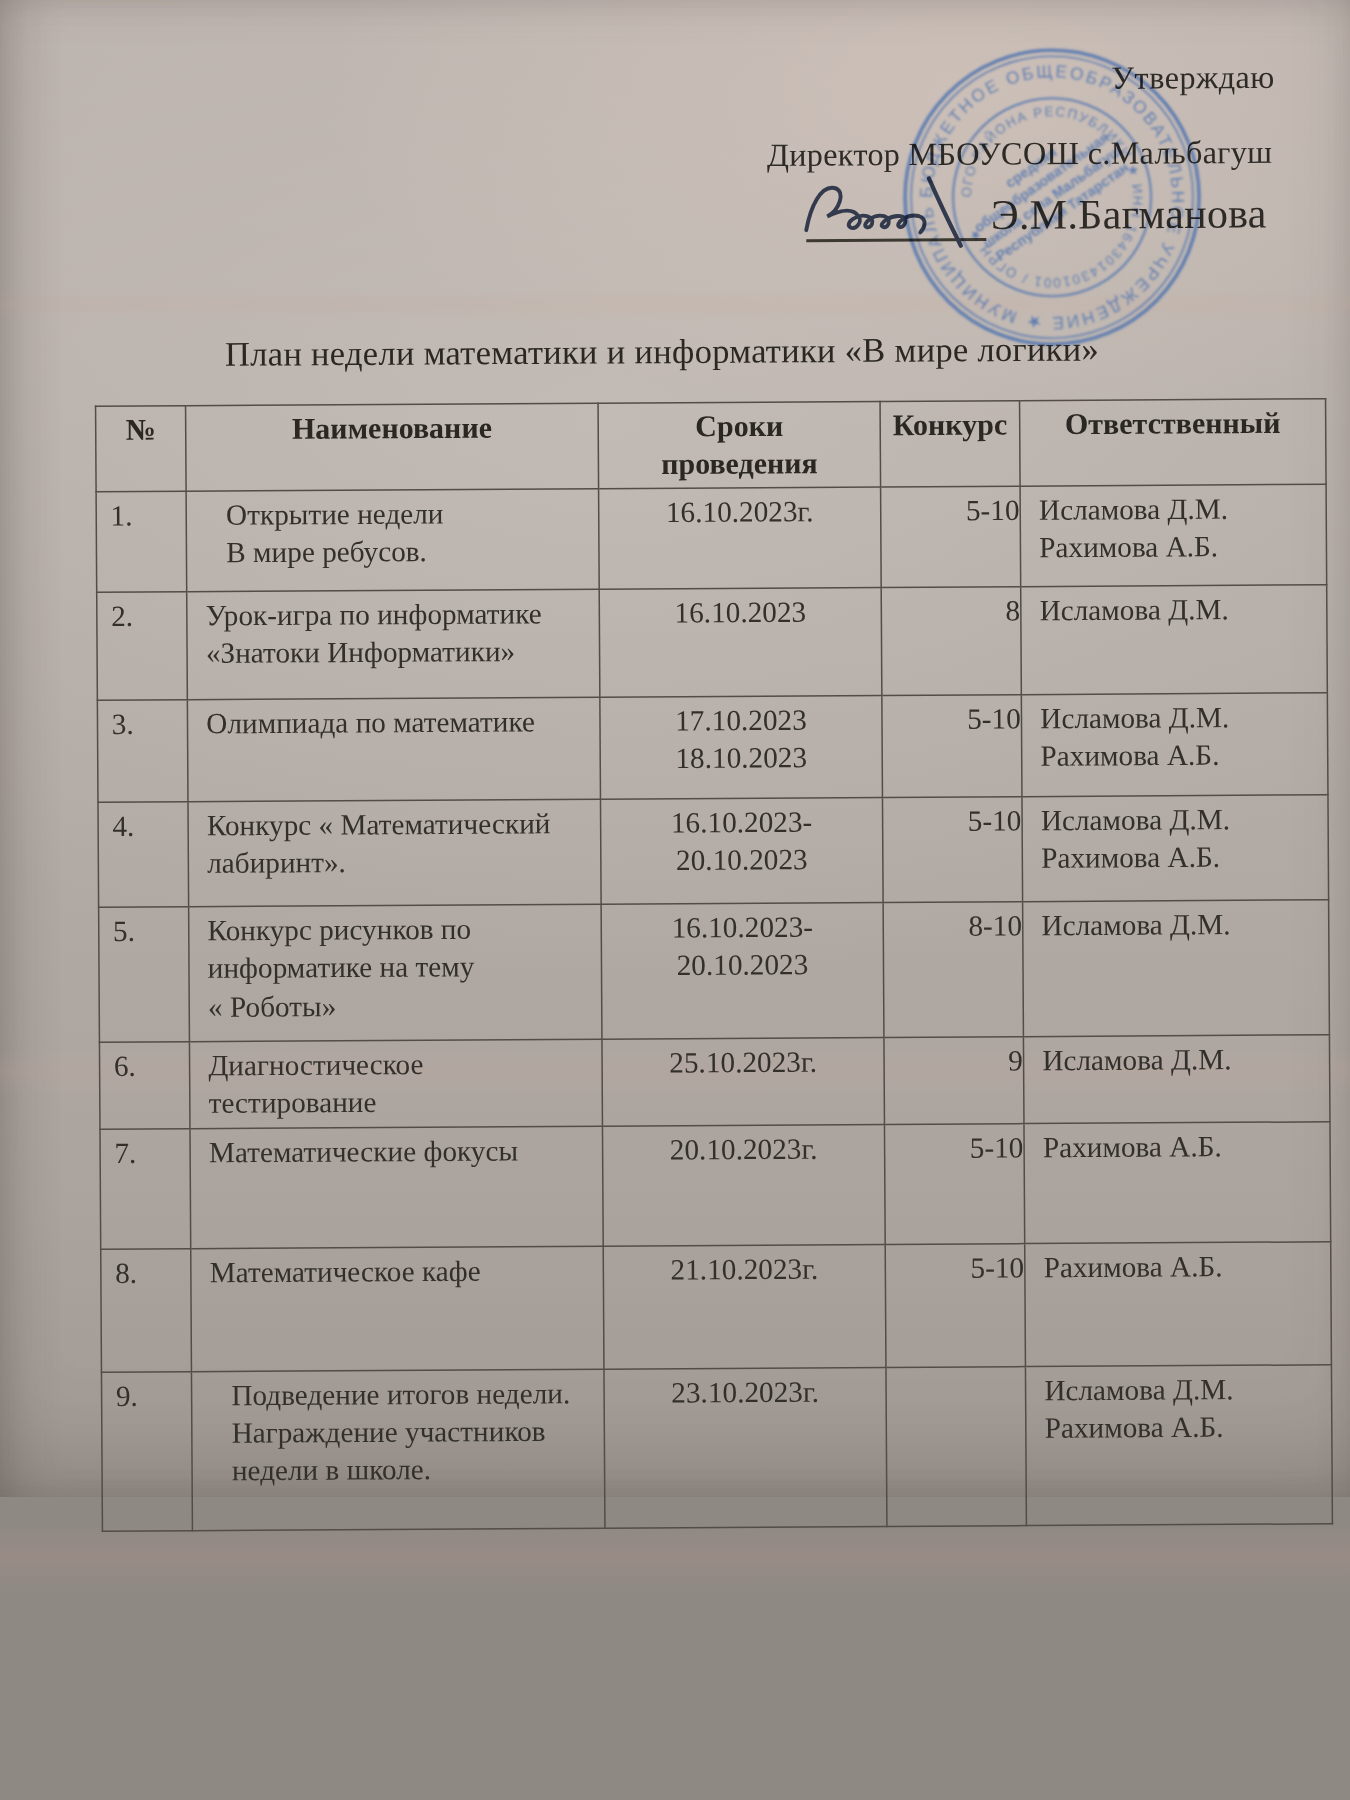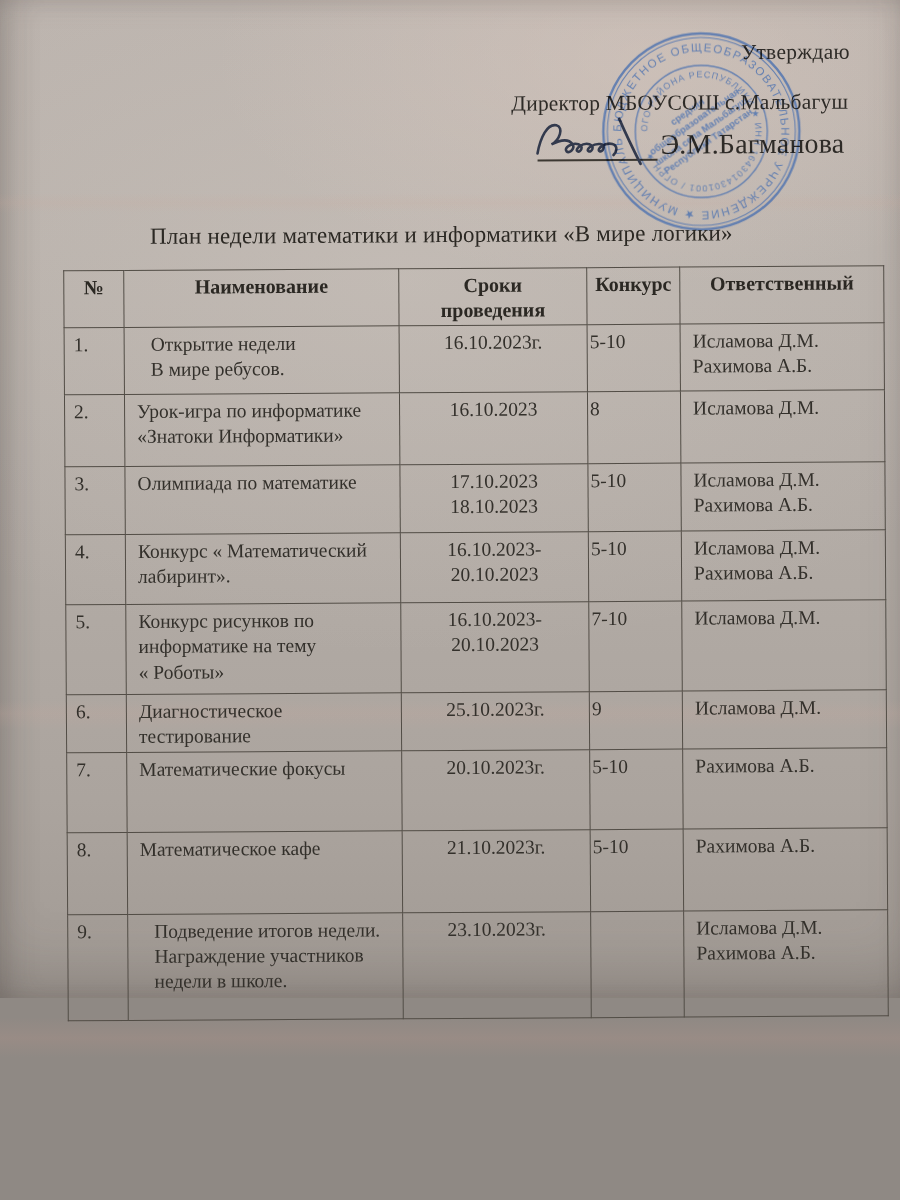--- a/index.html
+++ b/index.html
@@ -41,21 +41,21 @@
 
   table.plan{position:absolute;top:268px;left:64px;width:820px;border-collapse:collapse;table-layout:fixed;}
   table.plan th,table.plan td{
     border:1.6px solid #524d46;vertical-align:top;
     white-space:pre-line;overflow:hidden;
   }
   table.plan th{font-size:20px;font-weight:bold;text-align:center;padding:4px 2px 2px;line-height:1.25;color:#2b2823;}
   table.plan td{font-size:19.5px;line-height:1.3;padding:4px 6px 2px 12px;color:#33302b;}
   table.plan td.num{padding-left:9px;}
   table.plan td.dates{text-align:center;padding-left:2px;padding-right:2px;}
-  table.plan td.classes{text-align:left;padding-left:2px;padding-right:17px;}
+  table.plan td.classes{text-align:right;padding-left:2px;padding-right:0;}
   table.plan thead tr{height:55px;}
   table.plan tbody tr:nth-child(1){height:67px;}
   table.plan tbody tr:nth-child(2){height:72px;}
   table.plan tbody tr:nth-child(3){height:68px;}
   table.plan tbody tr:nth-child(4){height:70px;}
   table.plan tbody tr:nth-child(5){height:90px;}
   table.plan tbody tr:nth-child(6){height:50px;}
   table.plan tbody tr:nth-child(7){height:80px;}
   table.plan tbody tr:nth-child(8){height:82px;}
   table.plan tbody tr:nth-child(9){height:106px;}
@@ -164,21 +164,21 @@
           <td class="resp">Исламова Д.М.
 Рахимова А.Б.</td>
         </tr>
         <tr>
           <td class="num">5.</td>
           <td class="name">Конкурс рисунков по
 информатике на тему
 « Роботы»</td>
           <td class="dates">16.10.2023-
 20.10.2023</td>
-          <td class="classes">7-10</td>
+          <td class="classes">8-10</td>
           <td class="resp">Исламова Д.М.</td>
         </tr>
         <tr>
           <td class="num">6.</td>
           <td class="name">Диагностическое
 тестирование</td>
           <td class="dates">25.10.2023г.</td>
           <td class="classes">9</td>
           <td class="resp">Исламова Д.М.</td>
         </tr>

